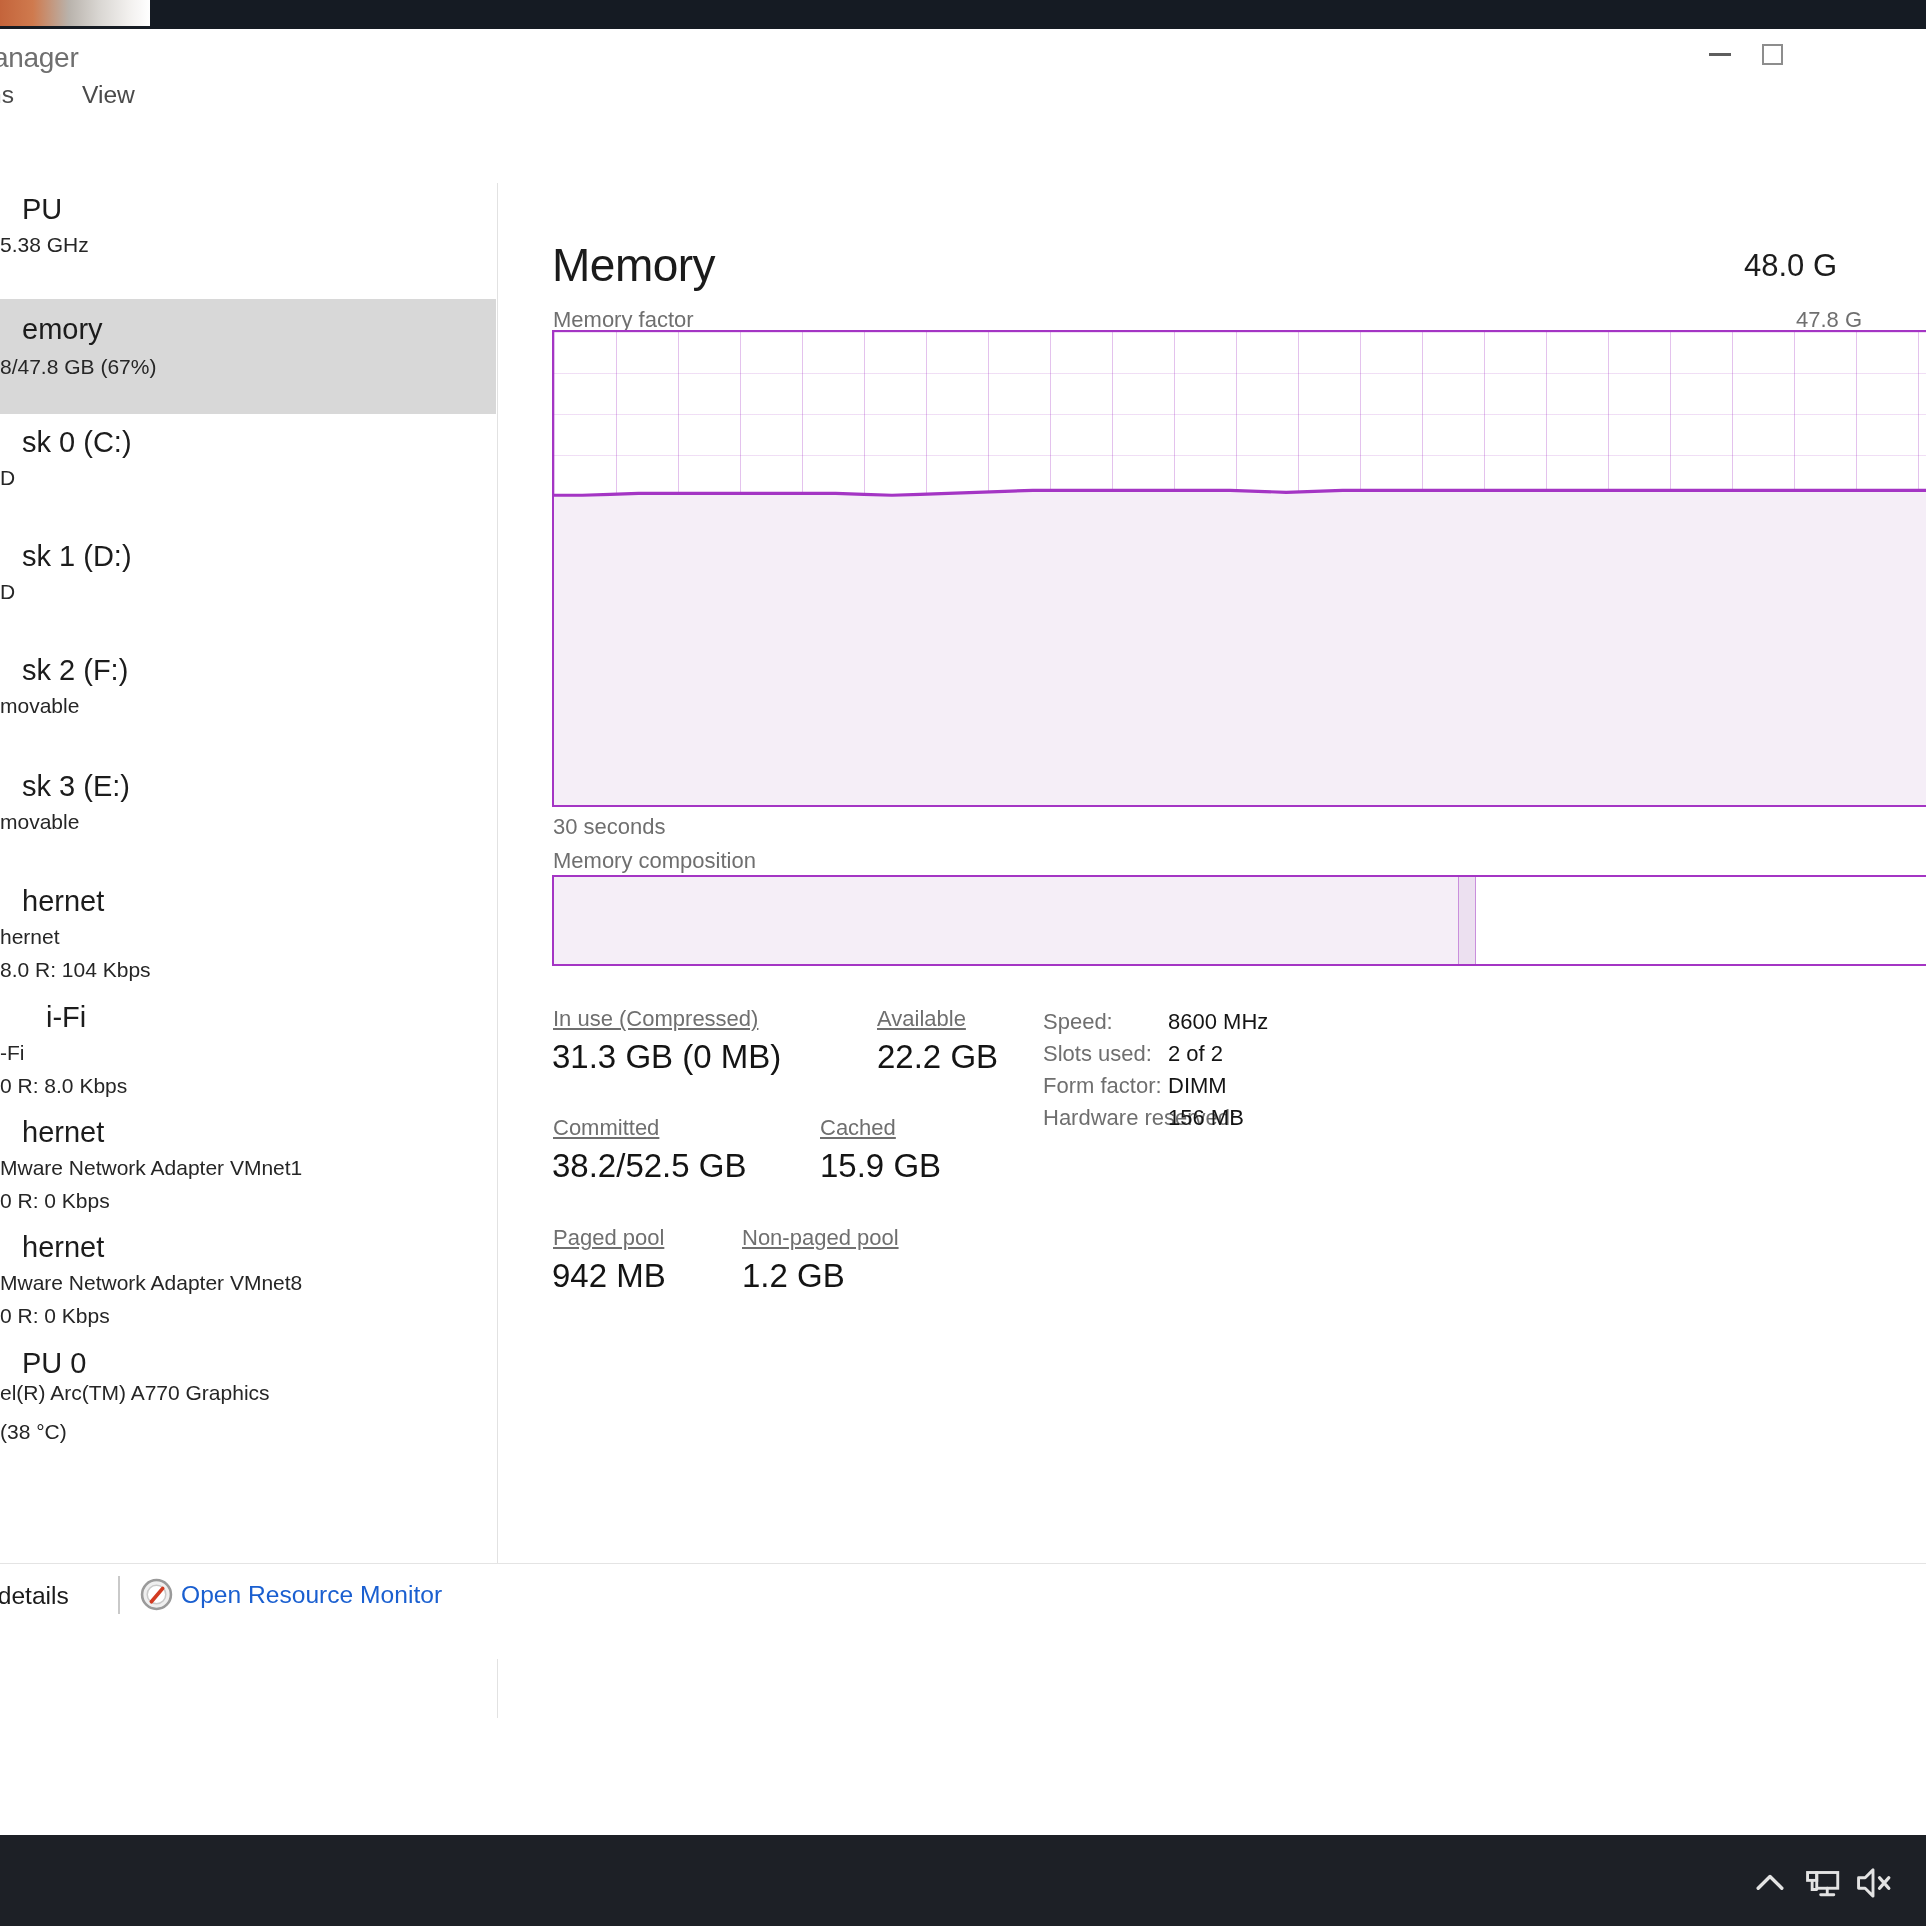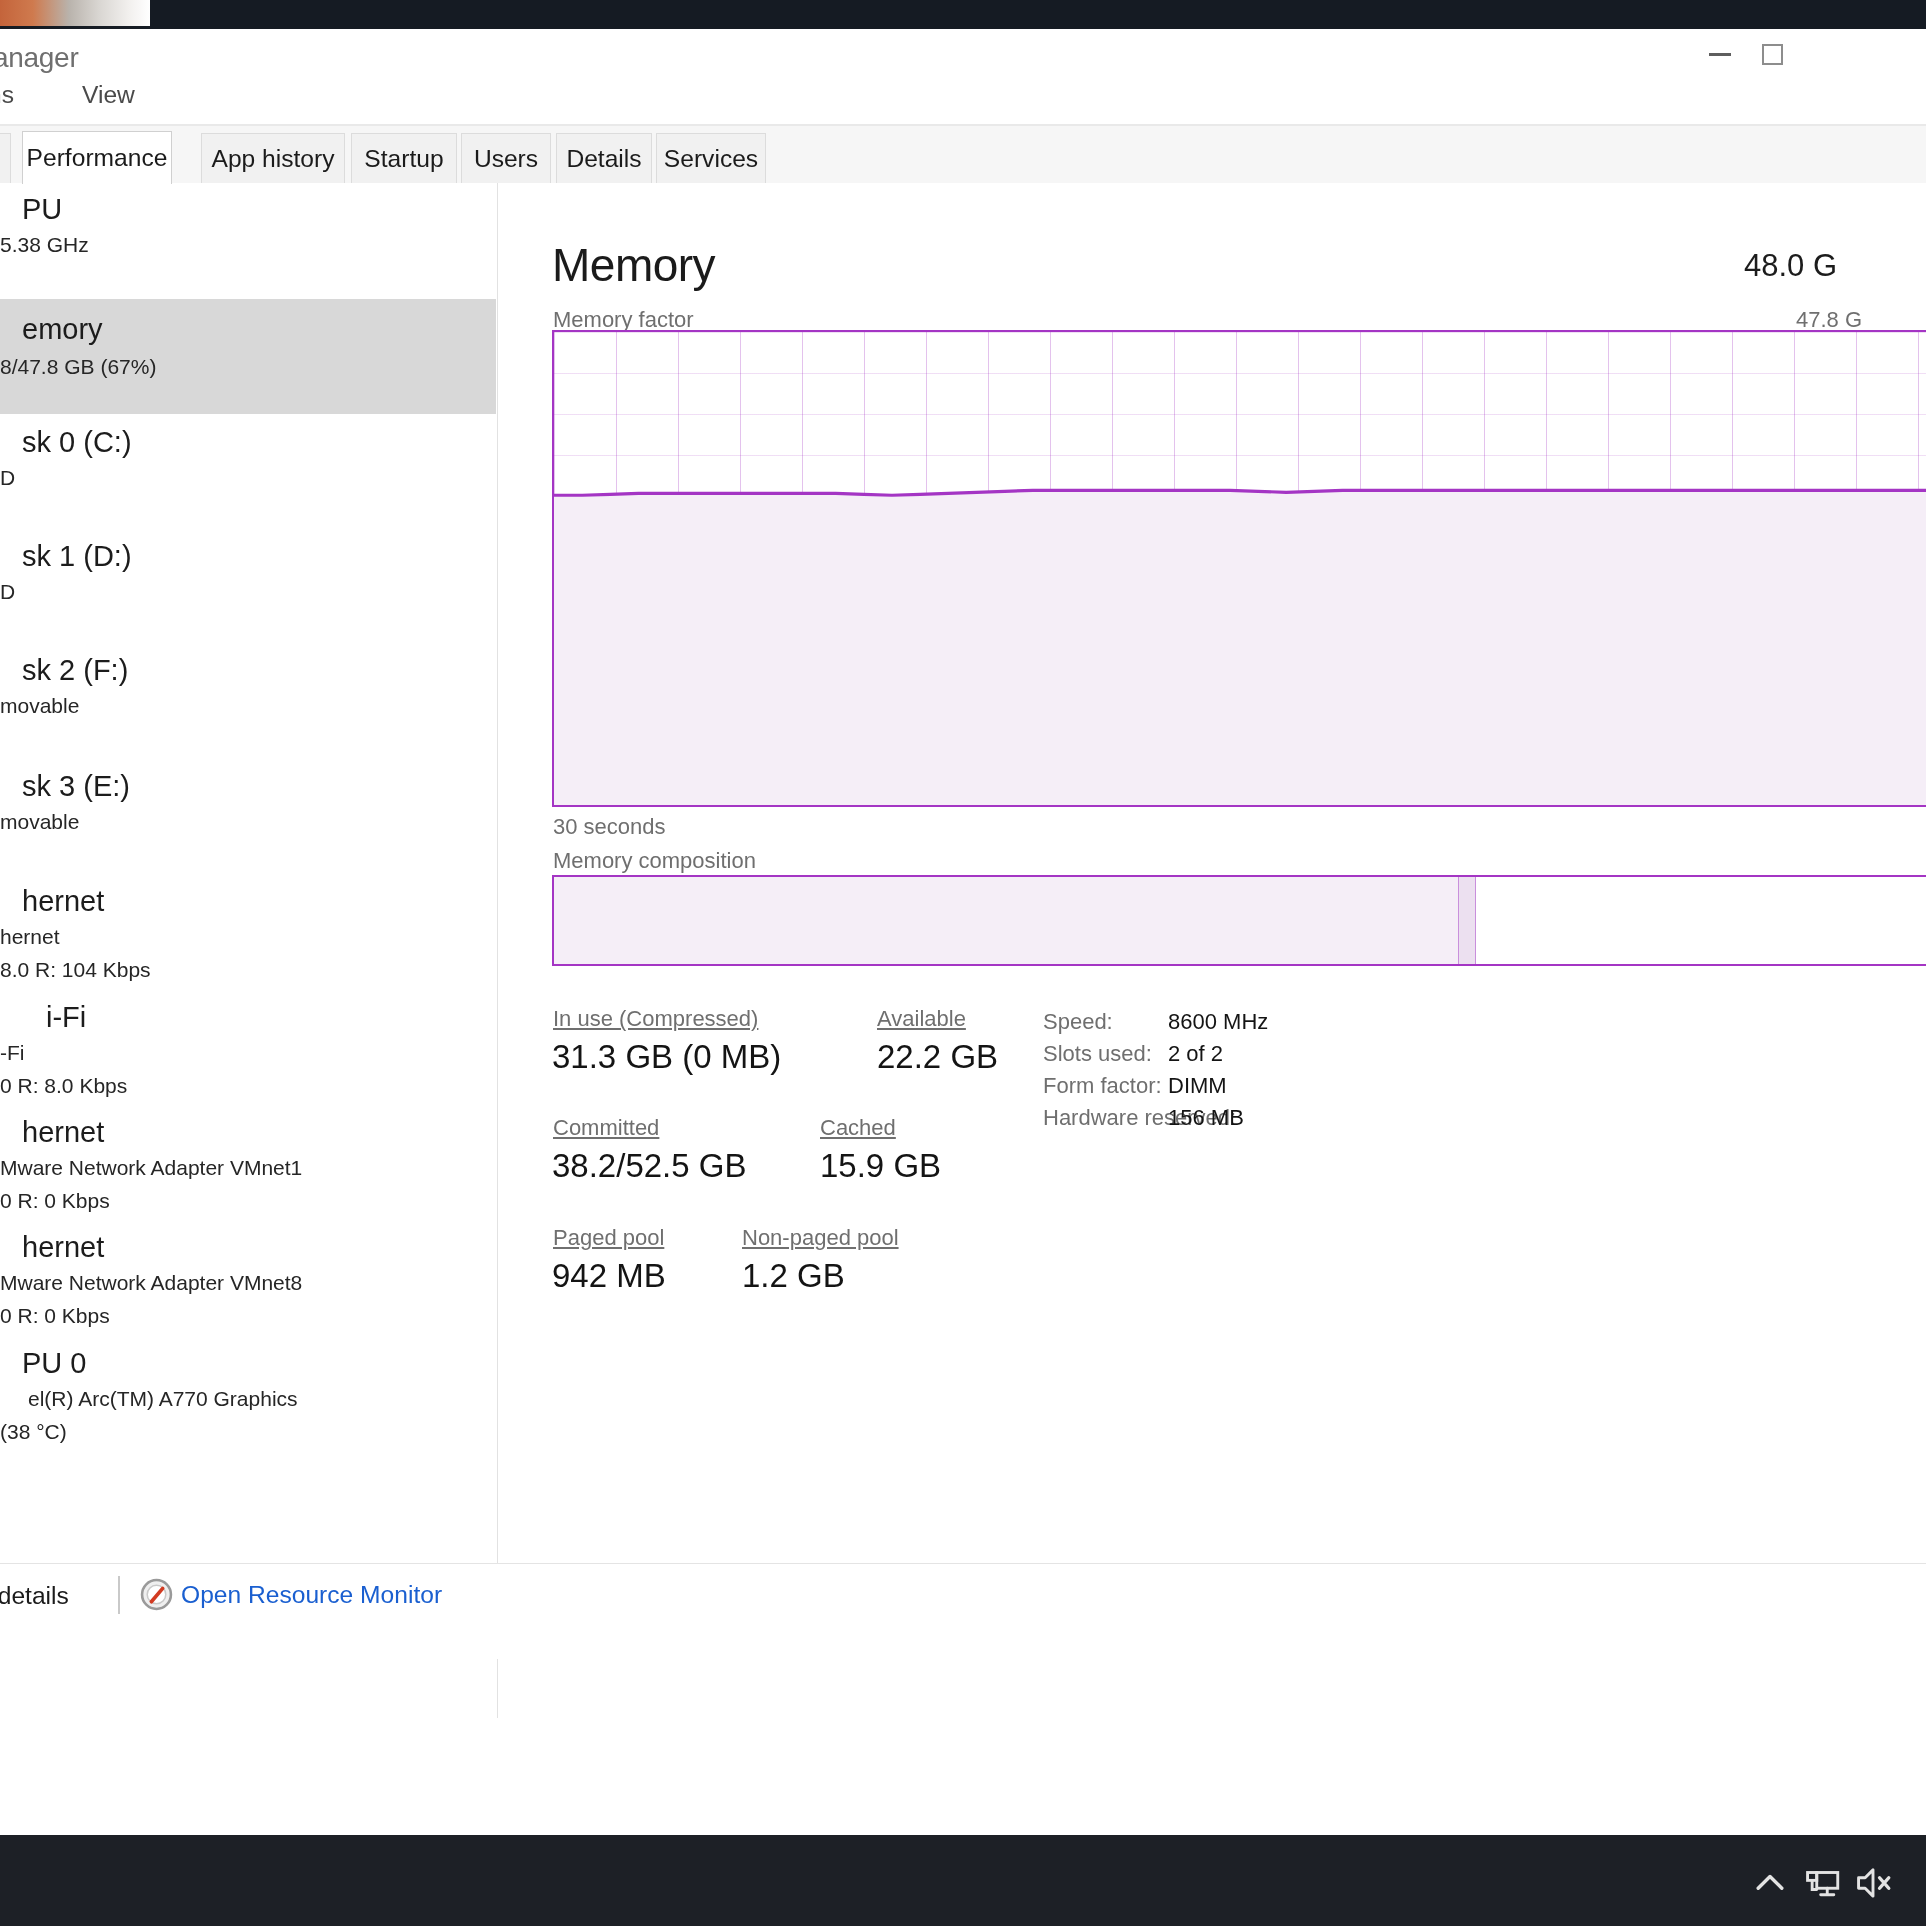--- a/index.html
+++ b/index.html
@@ -245,30 +245,20 @@
     <div class="win-btn" id="btn-max">
       <span id="max-glyph"></span>
     </div>
   </div>
 
   <div id="menu-bar">
     <div class="menu-item" id="menu-options">tions</div>
     <div class="menu-item" id="menu-view">View</div>
   </div>
 
-  <div id="tab-strip">
-    <div id="tab-strip-top-line"></div>
-    <div class="tab" style="left:-29px;width:40px;">s</div>
-    <div class="tab active" style="left:22px;width:150px;">Performance</div>
-    <div class="tab" style="left:201px;width:144px;">App history</div>
-    <div class="tab" style="left:351px;width:106px;">Startup</div>
-    <div class="tab" style="left:461px;width:90px;">Users</div>
-    <div class="tab" style="left:556px;width:96px;">Details</div>
-    <div class="tab" style="left:656px;width:110px;">Services</div>
-  </div>
 
   <div id="content">
 
     <div id="sidebar">
 
       <div class="side-item" style="top:0px;height:116px;">
         <div class="side-title" style="left:26px;top:10px;">PU</div>
         <div class="side-sub" style="left:26px;top:50px;">5.38 GHz</div>
       </div>
 
@@ -316,21 +306,21 @@
       </div>
 
       <div class="side-item" style="top:1037px;height:115px;">
         <div class="side-title" style="left:26px;top:11px;">hernet</div>
         <div class="side-sub" style="left:26px;top:51px;">Mware Network Adapter VMnet8</div>
         <div class="side-sub" style="left:26px;top:84px;">0 R: 0 Kbps</div>
       </div>
 
       <div class="side-item" style="top:1153px;height:115px;">
         <div class="side-title" style="left:26px;top:11px;">PU 0</div>
-        <div class="side-sub" style="left:26px;top:51px;padding-left:28px;">el(R) Arc(TM) A770 Graphics</div>
+        <div class="side-sub" style="left:26px;top:45px;">el(R) Arc(TM) A770 Graphics</div>
         <div class="side-sub" style="left:26px;top:84px;">(38 °C)</div>
       </div>
 
     </div>
 
     <div id="main">
 
       <div id="mem-heading">Memory</div>
       <div id="mem-total">48.0 G</div>
 

